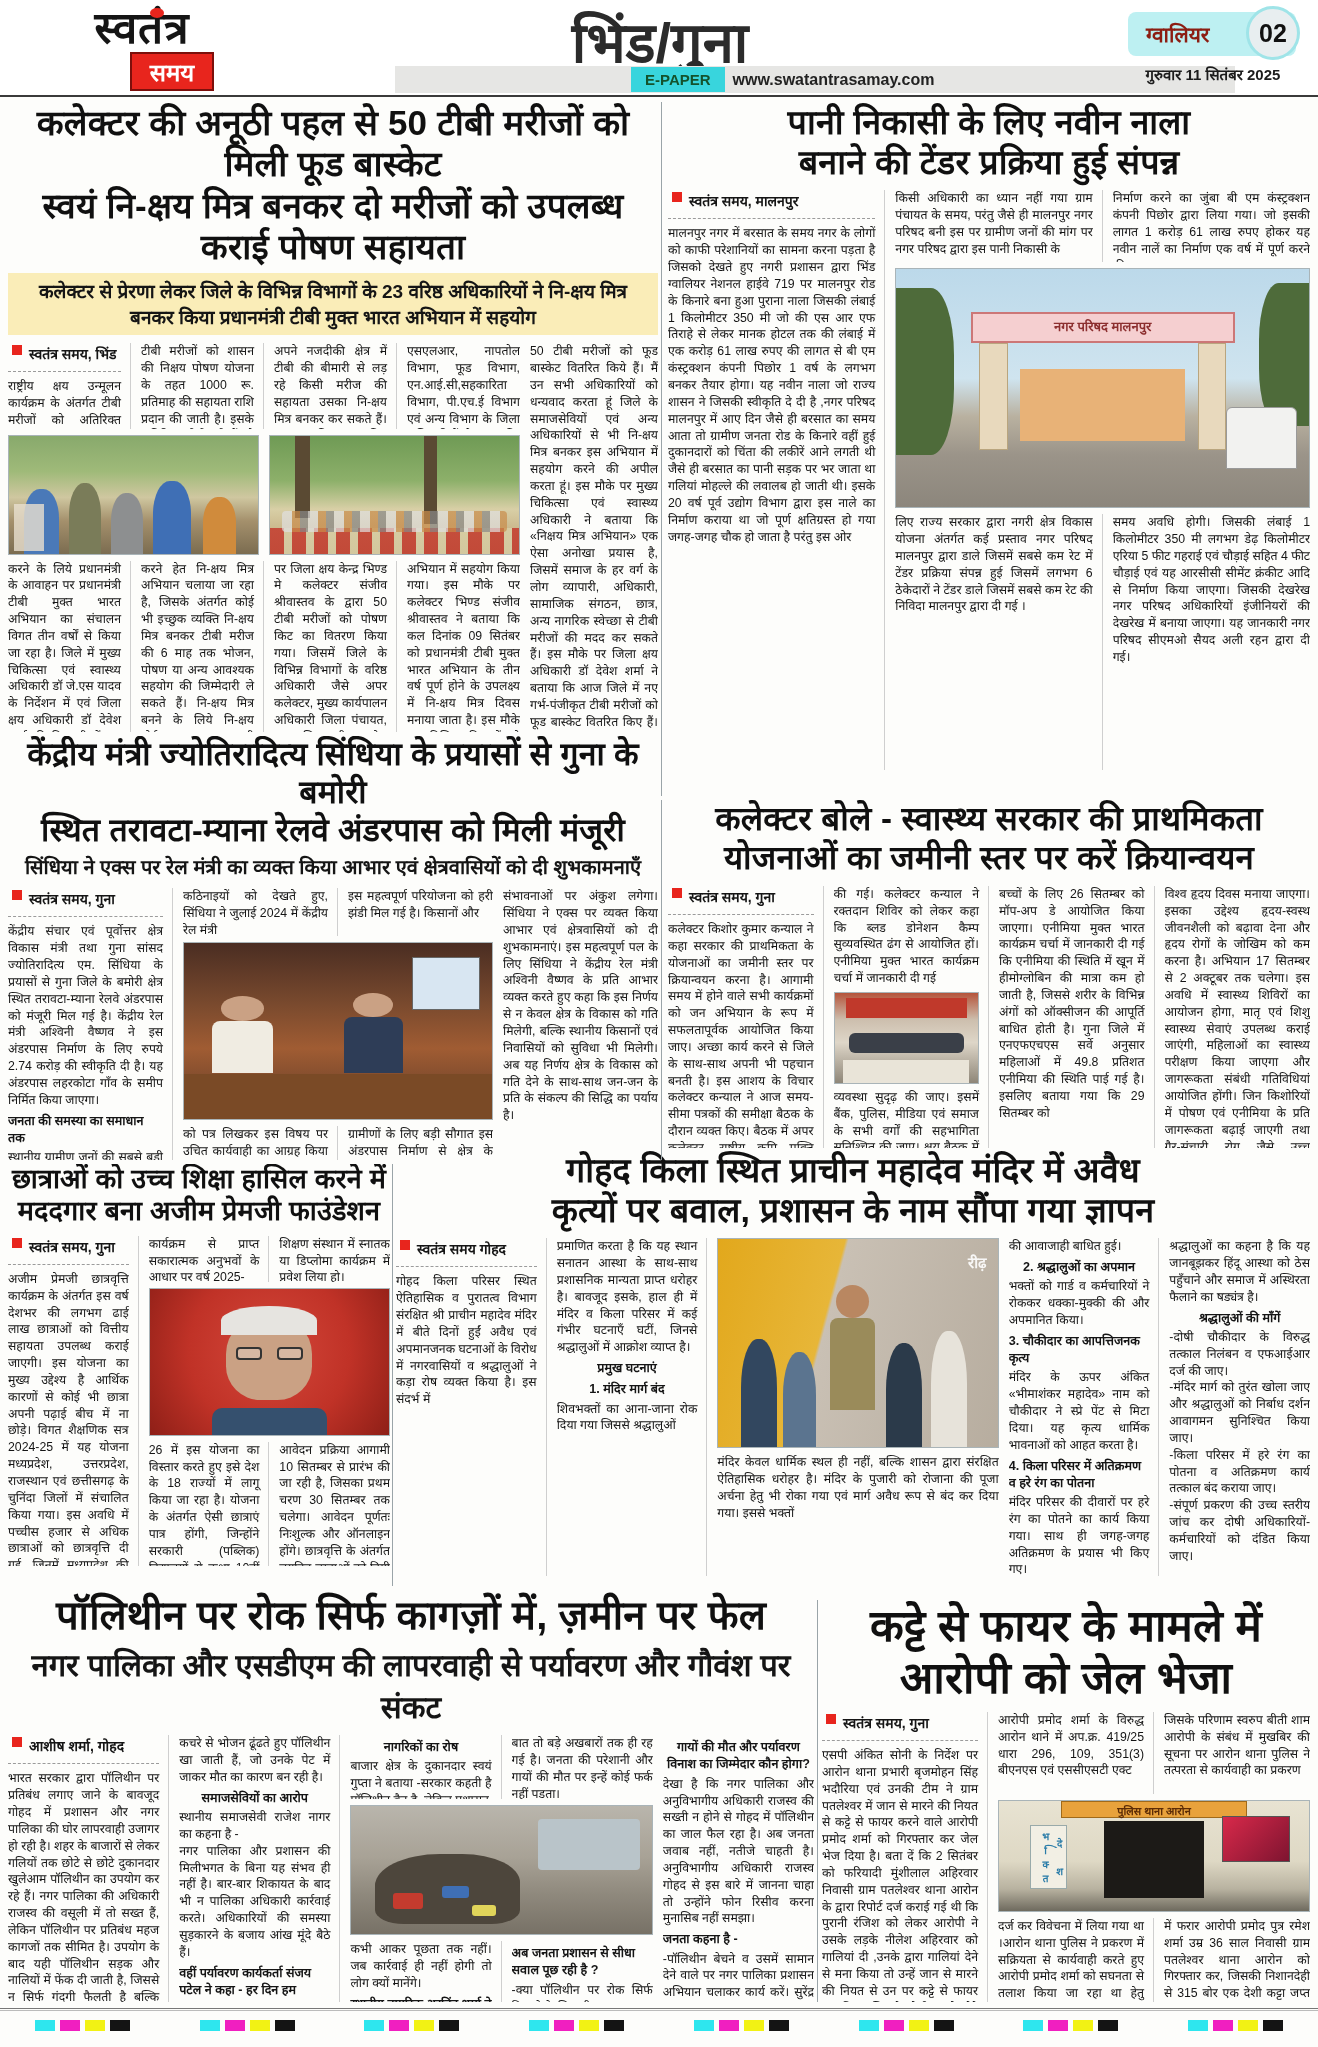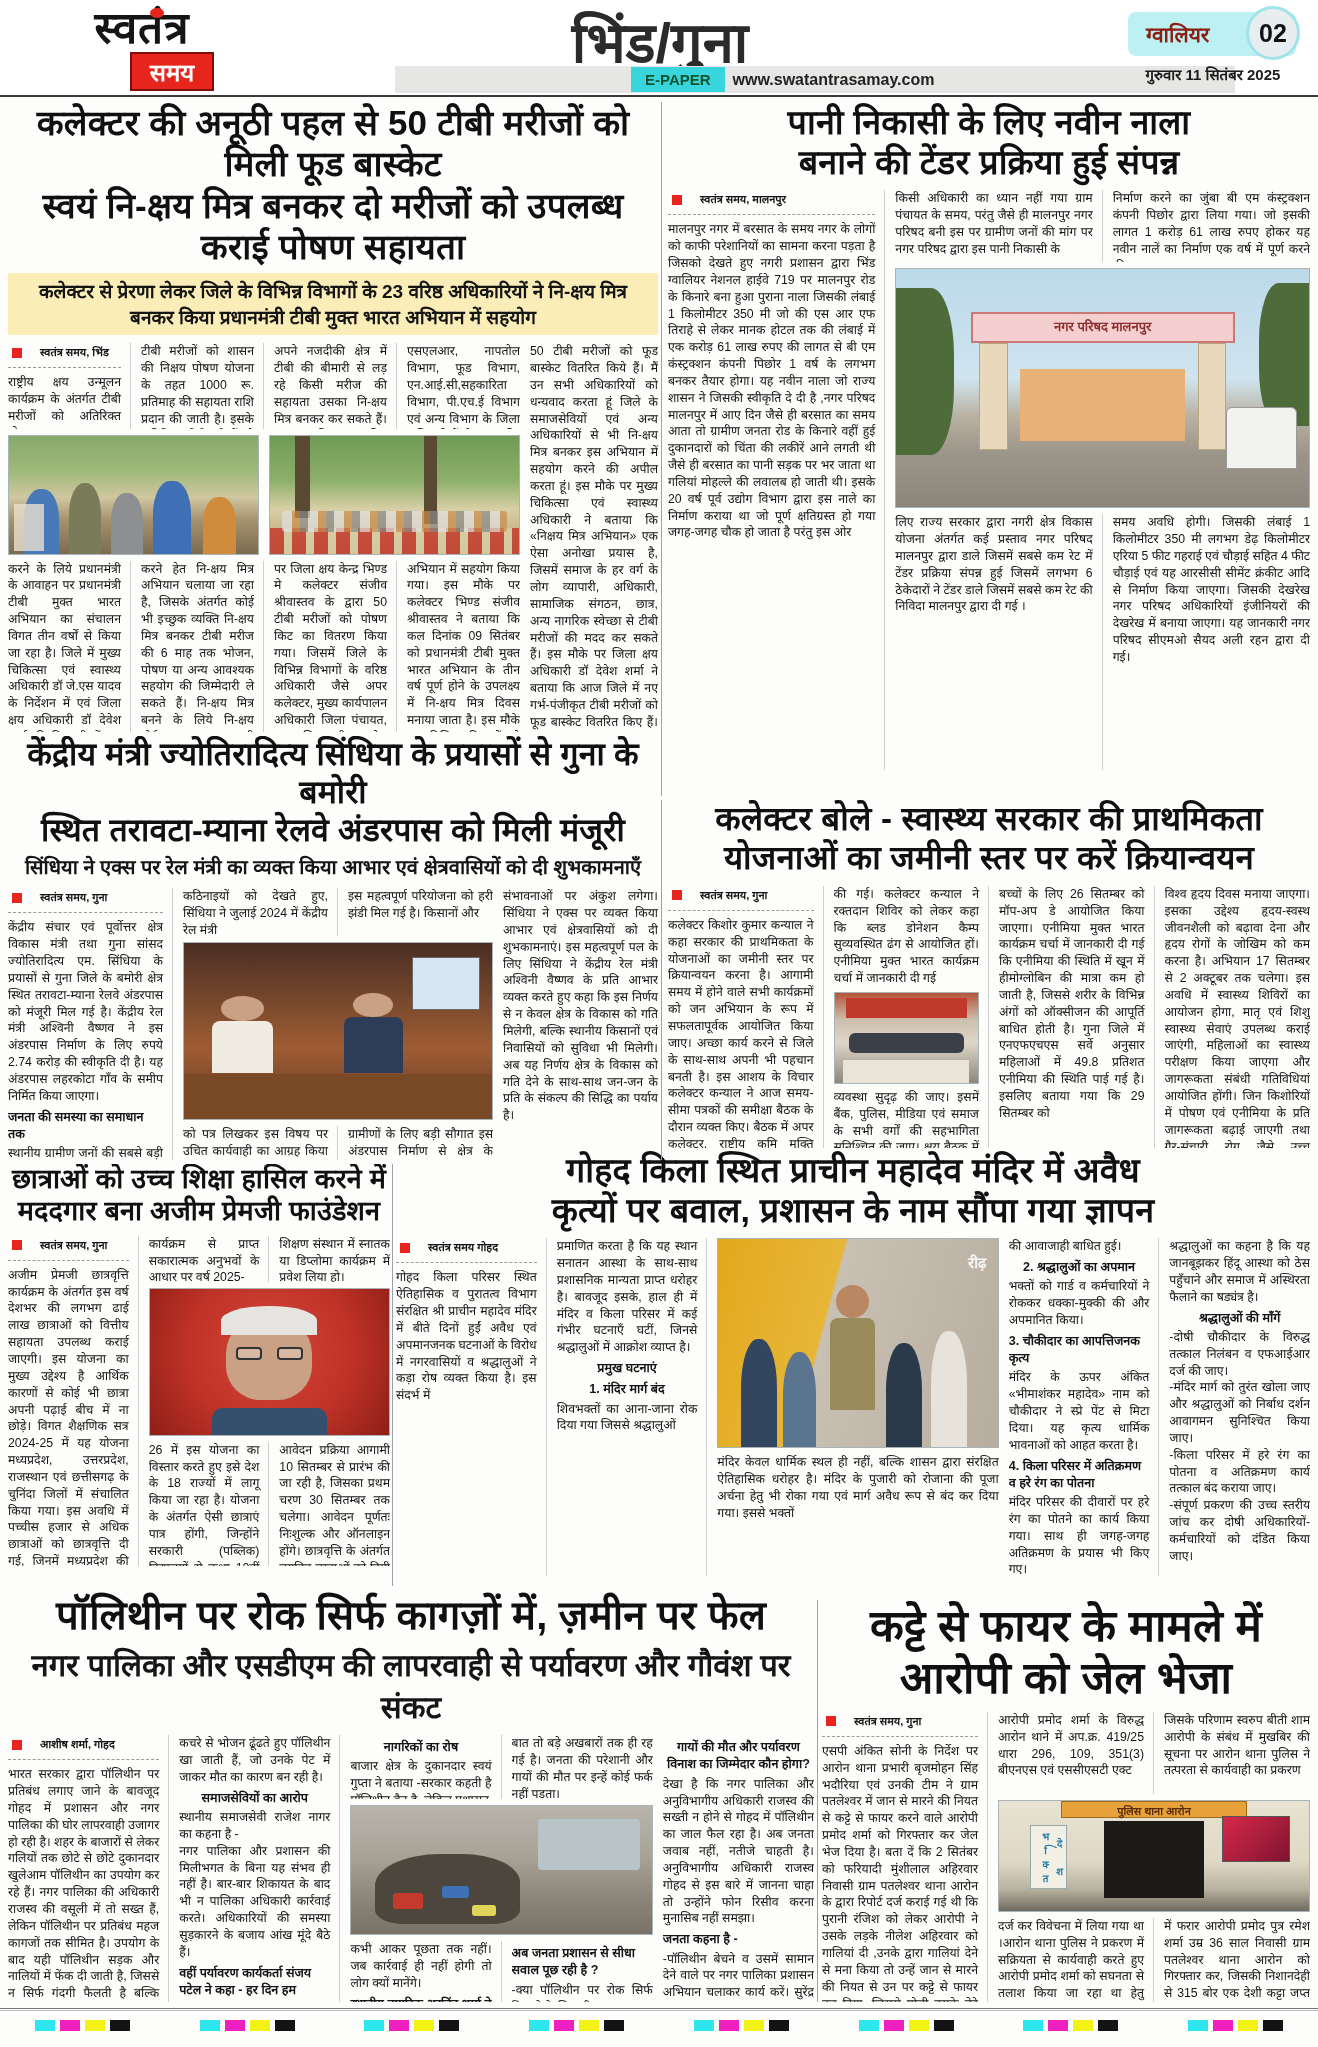--- a/index.html
+++ b/index.html
@@ -24,21 +24,21 @@
   .citybadge{left:1128px;top:12px;width:168px;height:44px;background:#bdf0f2;border-radius:8px;display:flex;align-items:center;}
   .cityname{color:#8c1d12;font-weight:800;font-size:21px;padding-left:18px;}
   .pagenum{position:absolute;right:-4px;top:-6px;width:54px;height:54px;background:#e8eef0;border:3px solid #9fe4e8;
            border-radius:50%;display:flex;align-items:center;justify-content:center;font-size:25px;font-weight:800;color:#111;}
   .dateline{left:1118px;top:64px;width:190px;text-align:center;font-weight:800;font-size:15px;color:#1c1c1c;}
   
   .art{position:absolute;overflow:hidden;}
   .hl{font-weight:800;text-align:center;color:#101010;line-height:1.18;letter-spacing:.2px;}
   .strip{background:var(--strip);font-weight:700;font-size:19px;text-align:center;padding:5px 8px;margin-top:6px;}
   .subhl{font-weight:800;text-align:center;font-size:21px;margin-top:4px;}
-  .byline{display:flex;align-items:center;gap:18px;font-weight:800;font-size:11px;
+  .byline{display:flex;align-items:flex-start;gap:7px;font-weight:800;font-size:14px;
           border-bottom:1px dashed #9b9b9b;padding:2px 0 7px 4px;margin-bottom:6px;}
   .byline .sq{width:10px;height:10px;background:var(--red);display:inline-block;flex:none;}
   .cols{display:flex;gap:10px;margin-top:8px;}
   .col{flex:1;font-size:12.3px;line-height:1.37;text-align:justify;overflow:hidden;border-right:1px solid var(--rule);padding-right:9px;}
   .col:last-child{border-right:none;padding-right:0;}
   .bh{font-weight:800;font-size:12.6px;margin:4px 0 2px;text-align:center;}
   .bh.left{text-align:left;}
   .pre{white-space:pre-line;}
   .mid{display:flex;flex-direction:column;gap:6px;overflow:hidden;}
   .mrow{display:flex;gap:10px;}

